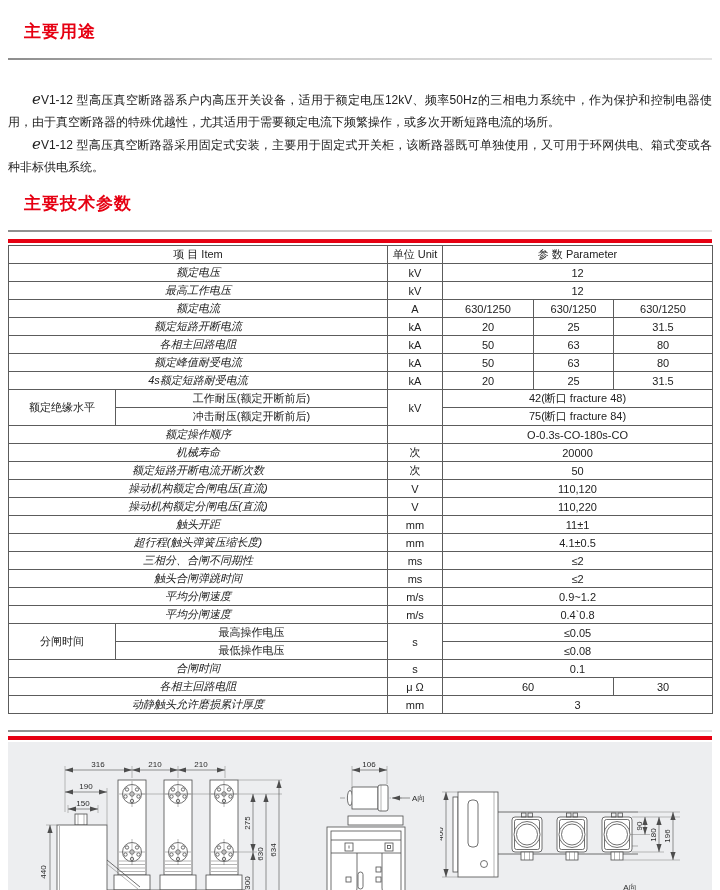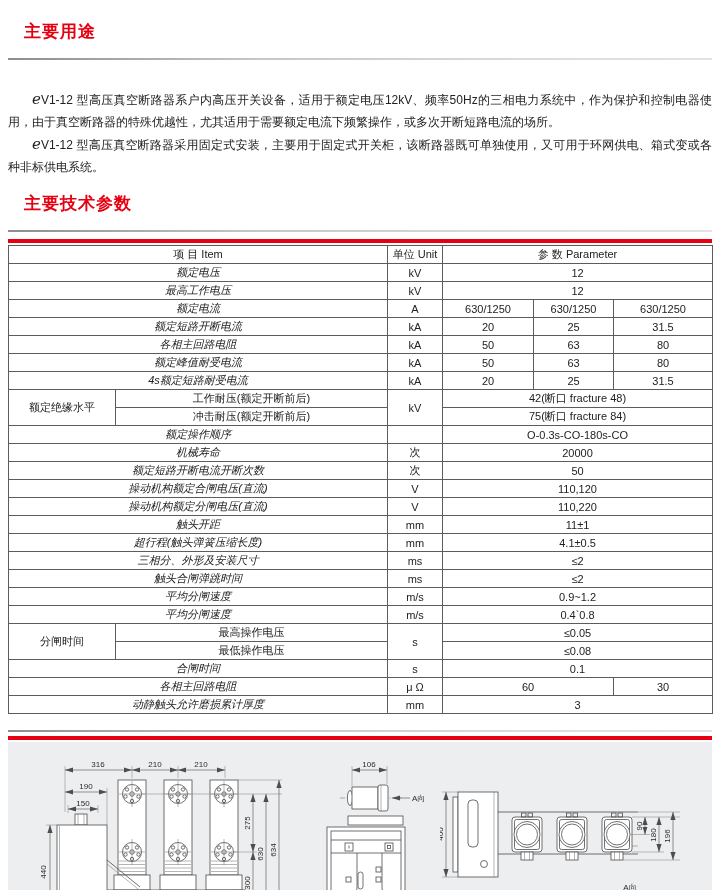--- a/index.html
+++ b/index.html
@@ -157,21 +157,21 @@
             <td colspan="2" class="ci">触头开距</td>
             <td>mm</td>
             <td colspan="3">11±1</td>
           </tr>
       <tr>
             <td colspan="2" class="ci">超行程(触头弹簧压缩长度)</td>
             <td>mm</td>
             <td colspan="3">4.1±0.5</td>
           </tr>
       <tr>
-            <td colspan="2" class="ci">三相分、外形及安装尺寸</td>
+            <td colspan="2" class="ci">三相分、合闸不同期性</td>
             <td>ms</td>
             <td colspan="3">≤2</td>
           </tr>
       <tr>
             <td colspan="2" class="ci">触头合闸弹跳时间</td>
             <td>ms</td>
             <td colspan="3">≤2</td>
           </tr>
       <tr>
             <td colspan="2" class="ci">平均分闸速度</td>

